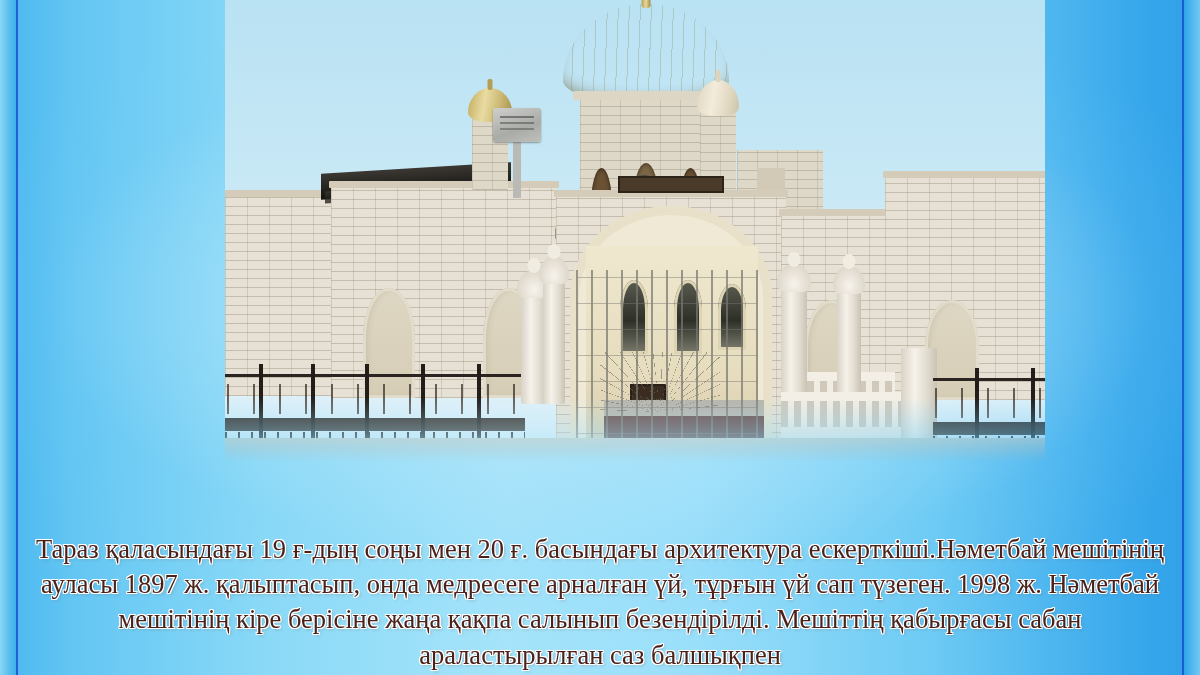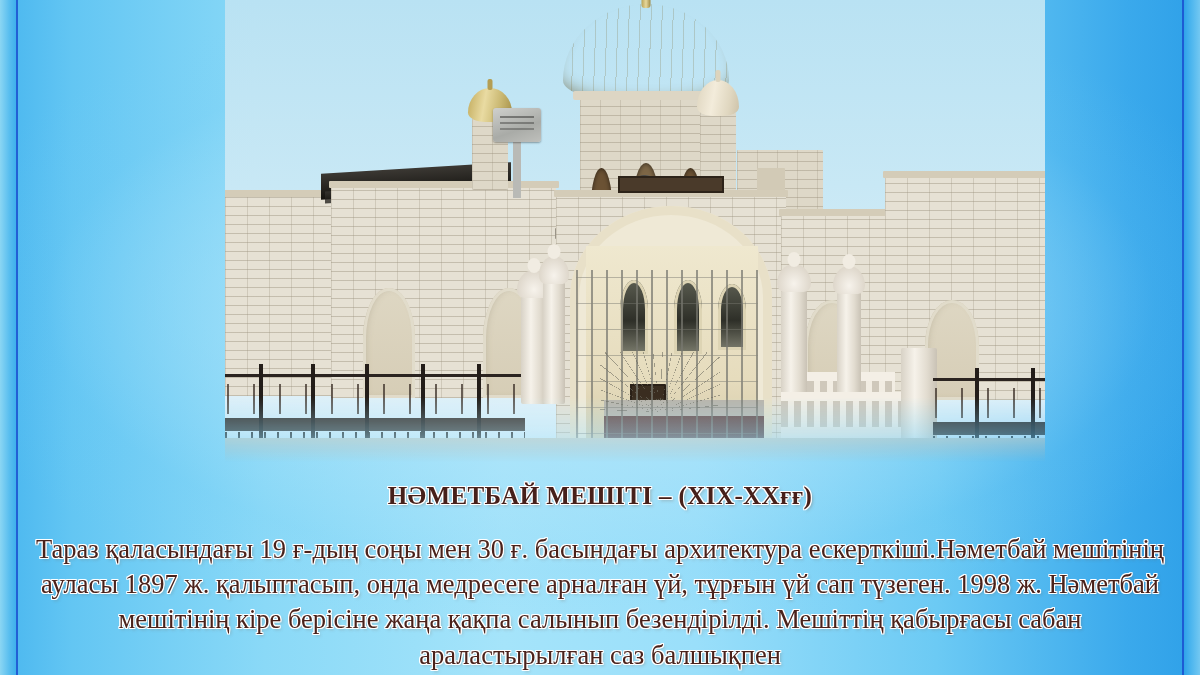--- a/index.html
+++ b/index.html
@@ -270,16 +270,15 @@
         <div class="bars" style="top:60px;"></div>
         <div class="post" style="left:42px;"></div>
           <div class="post" style="left:98px;"></div>
 
       </div>
 
       <div class="ground"></div>
     </div>
   </div>
 
-  <div class="caption">НӘМЕТБАЙ МЕШІТІ – (XIX-XXғғ)</div>
-  <div class="body-text">Тараз қаласындағы 19 ғ-дың соңы мен 30 ғ. басындағы архитектура ескерткіші.Нәметбай мешітінің ауласы 1897 ж. қалыптасып, онда медресеге арналған үй, тұрғын үй сап түзеген. 1998 ж. Нәметбай мешітінің кіре берісіне жаңа қақпа салынып безендірілді. Мешіттің қабырғасы сабан араластырылған саз балшықпен</div>
+  <div class="body-text">Тараз қаласындағы 19 ғ-дың соңы мен 20 ғ. басындағы архитектура ескерткіші.Нәметбай мешітінің ауласы 1897 ж. қалыптасып, онда медресеге арналған үй, тұрғын үй сап түзеген. 1998 ж. Нәметбай мешітінің кіре берісіне жаңа қақпа салынып безендірілді. Мешіттің қабырғасы сабан араластырылған саз балшықпен</div>
 
 </div>
 
 </body></html>

